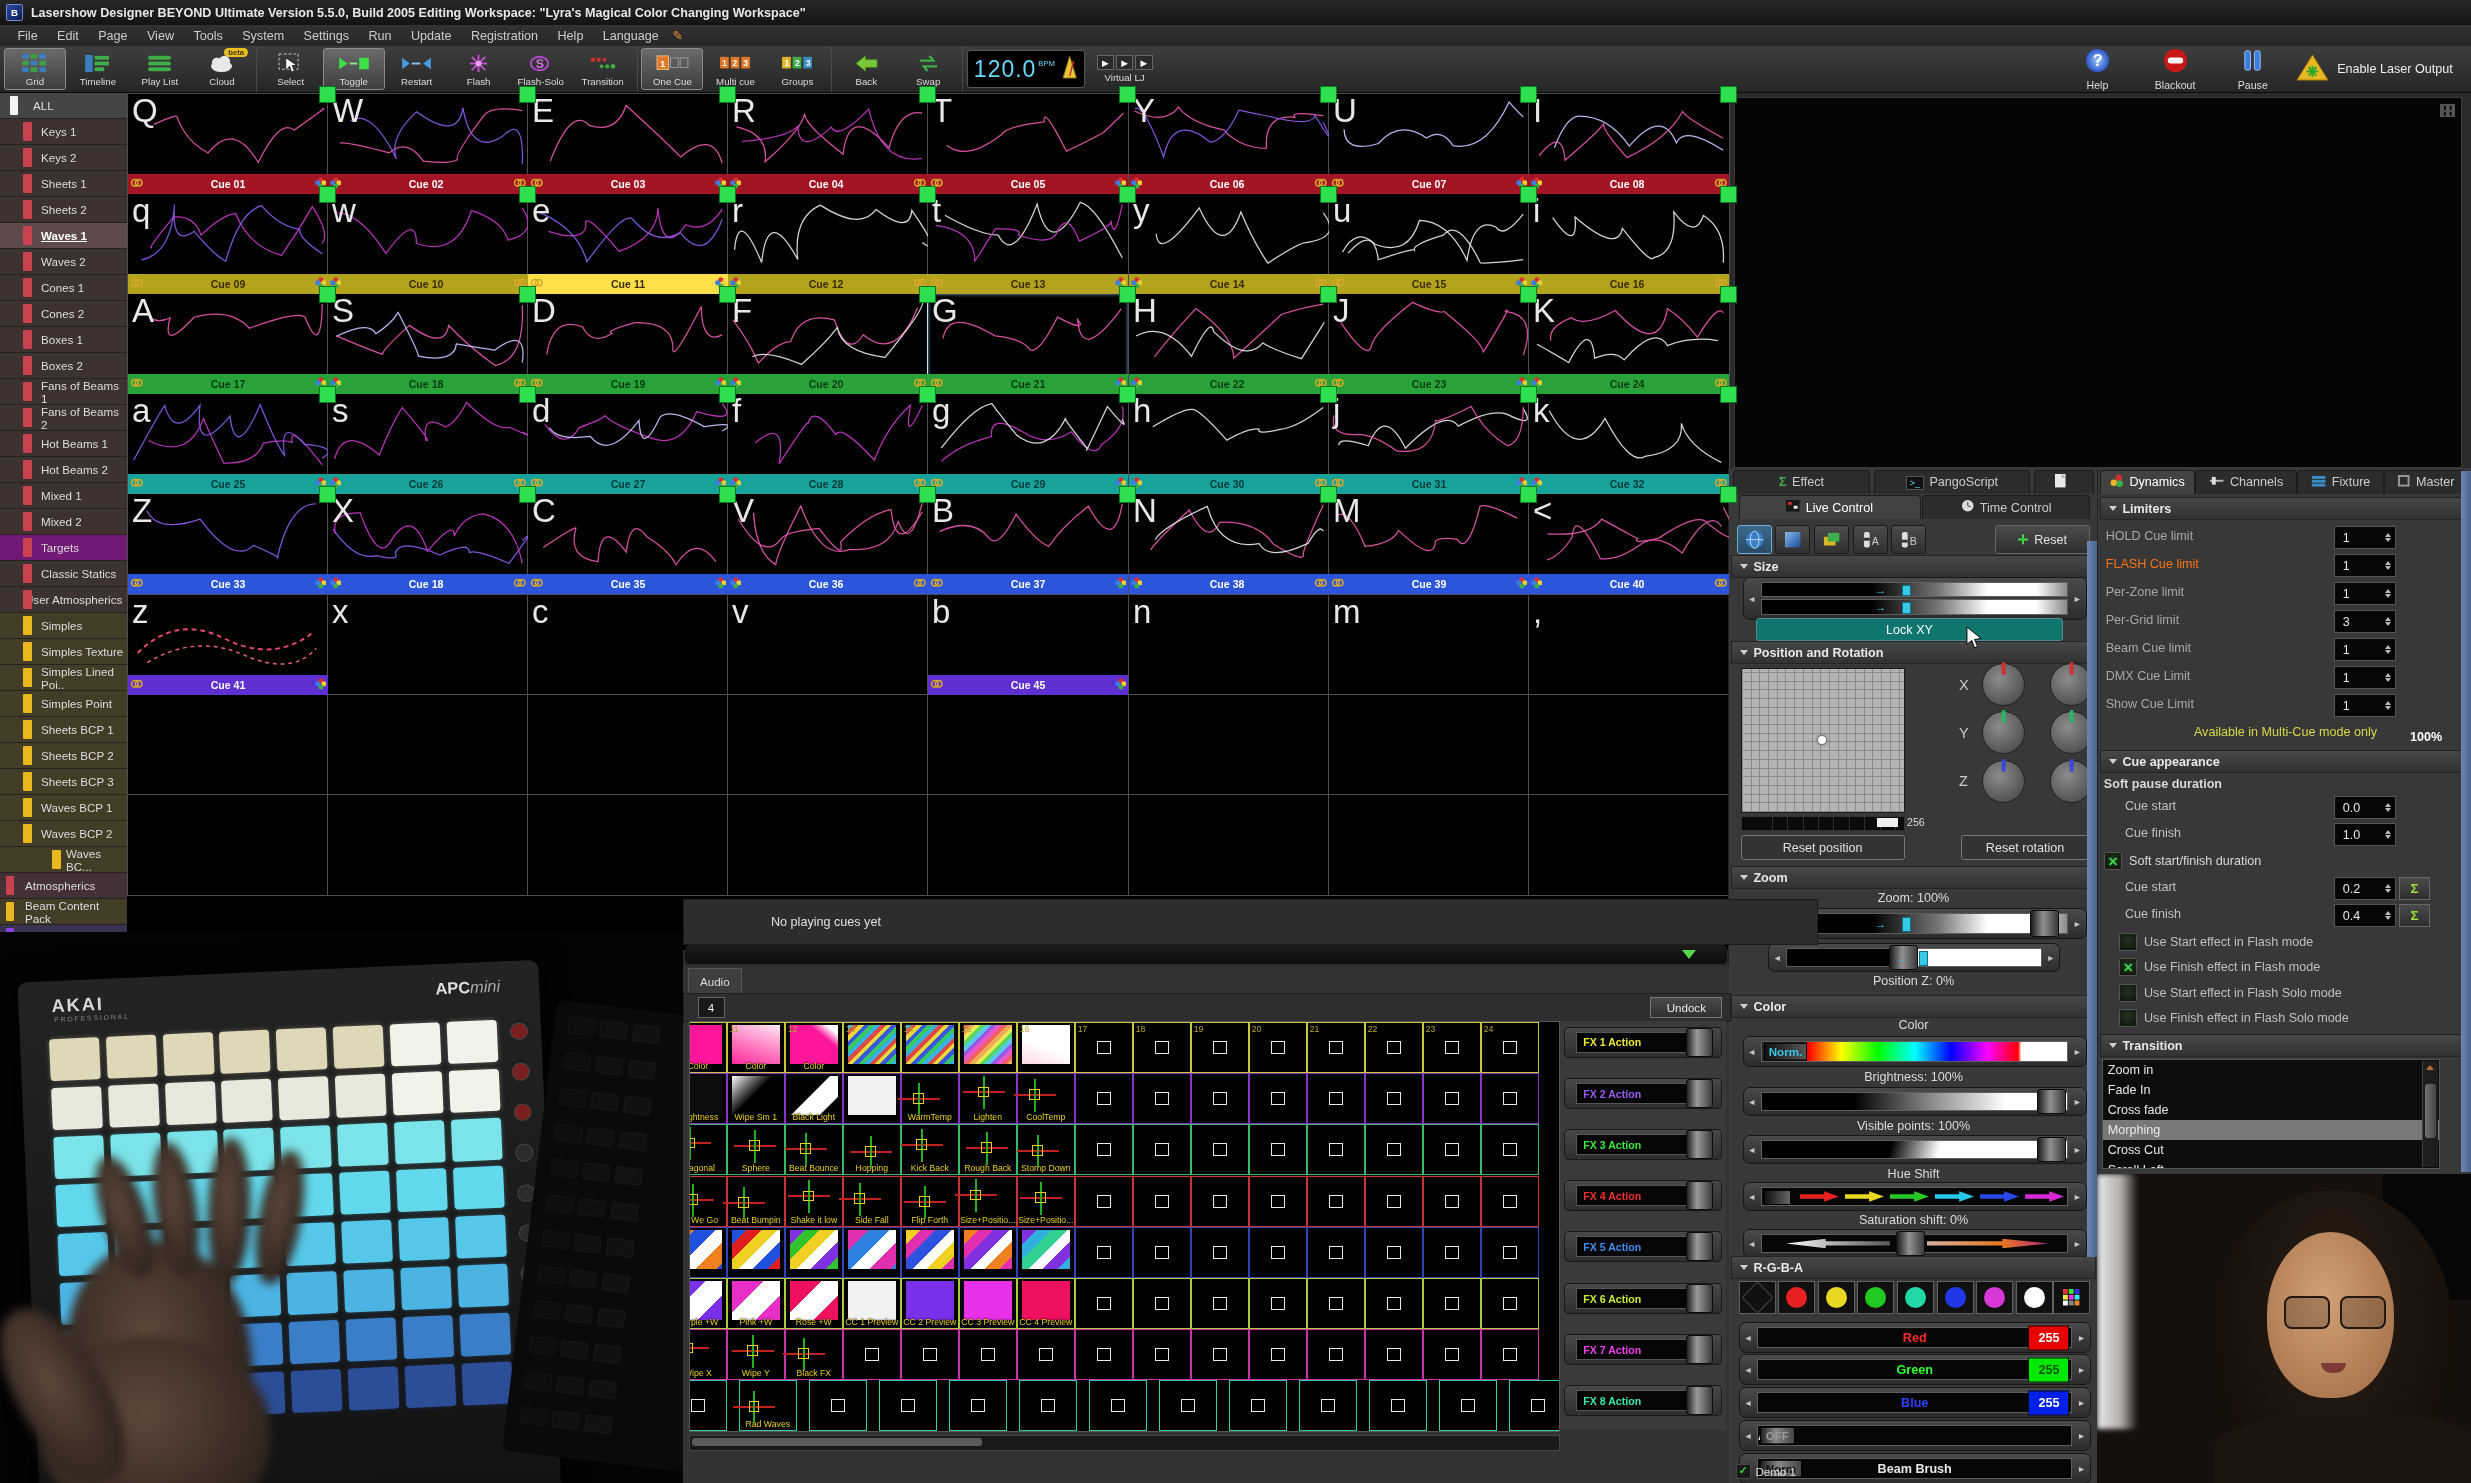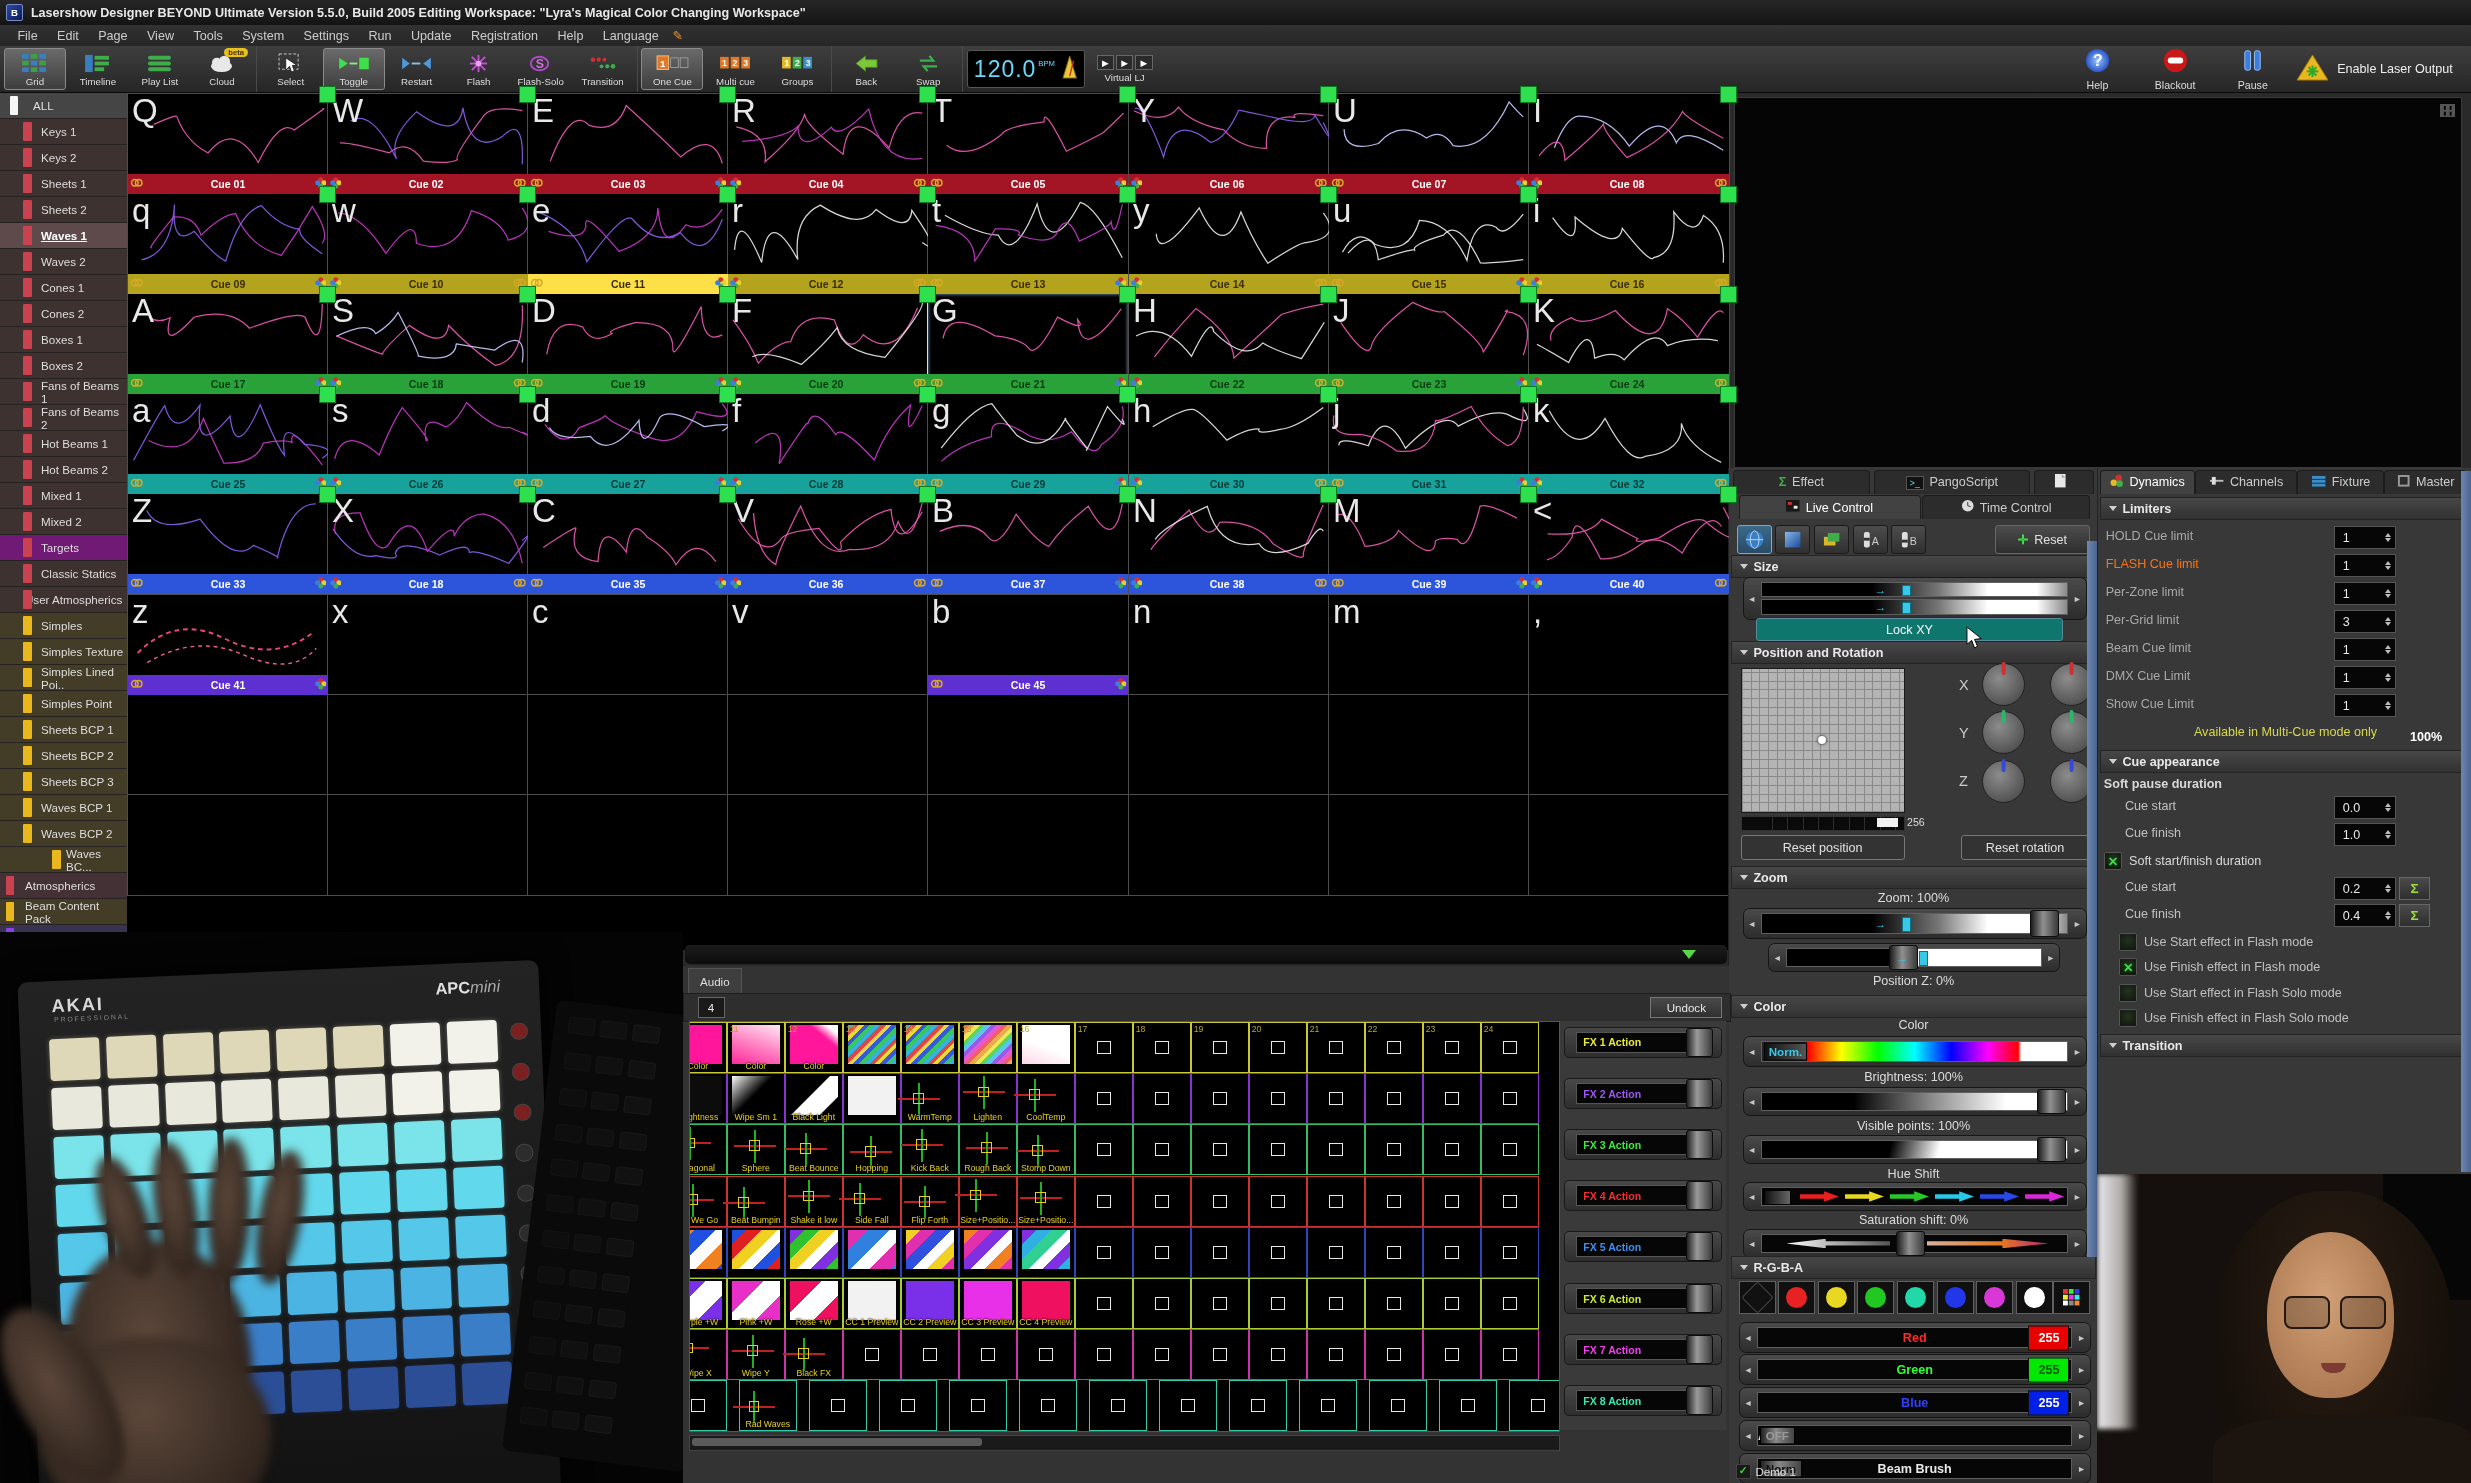--- a/index.html
+++ b/index.html
@@ -1885,22 +1885,37 @@
       <span class="cblb" style="left: 46px; top: 467px;">Use Start effect in  Flash mode</span>
       <div class="cb ck" style="left: 21px; top: 490px;"></div>
       <span class="cblb" style="left: 46px; top: 492px;">Use Finish effect in  Flash mode</span>
       <div class="cb" style="left: 21px; top: 516px;"></div>
       <span class="cblb" style="left: 46px; top: 518px;">Use Start effect in  Flash Solo mode</span>
       <div class="cb" style="left: 21px; top: 541px;"></div>
       <span class="cblb" style="left: 46px; top: 543px;">Use Finish effect in  Flash Solo mode</span>
       <div class="sec" style="position: absolute; left: 1.9px; right: 1.9px; top: 566px;">
         <span>Transition</span>
       </div>
+      <div id="translist" style="left: 3.9px; top: 591px; width: 336px; height: 108px;">
+        <div class="titem">Zoom in</div>
+        <div class="titem">Fade In</div>
+        <div class="titem">Cross fade</div>
+        <div class="titem on">Morphing</div>
+        <div class="titem">Cross Cut</div>
+        <div class="titem">Scroll Left</div>
+        <div id="tscroll">
+          <span class="ta"></span>
+          <span class="th"></span>
+        </div>
+      </div>
     </div>
 
+  <div id="statusbar" class="abs">
+    <span>No playing cues yet</span>
+  </div>
   <div id="cstrip" class="abs">
       <div class="ga"></div>
     </div>
 
   <div id="dock" class="abs">
     <div id="audiotab">Audio</div>
     <div id="dockbar">
       <div id="pgnum">4</div>
       <div id="undock">Undock</div>
     </div>

